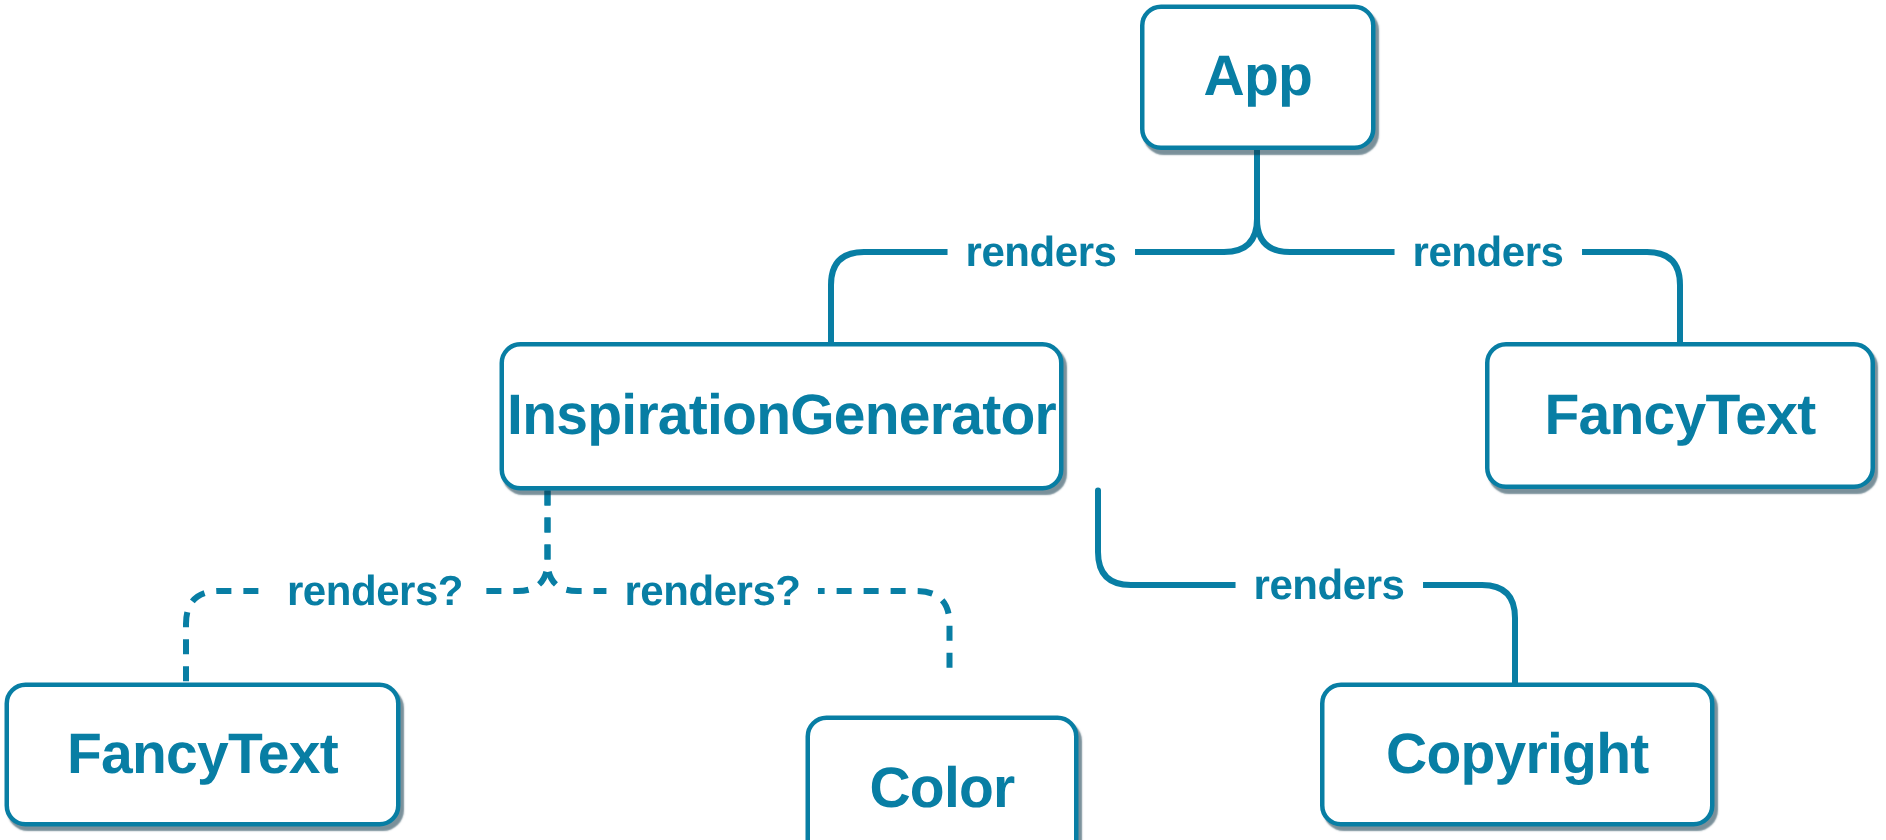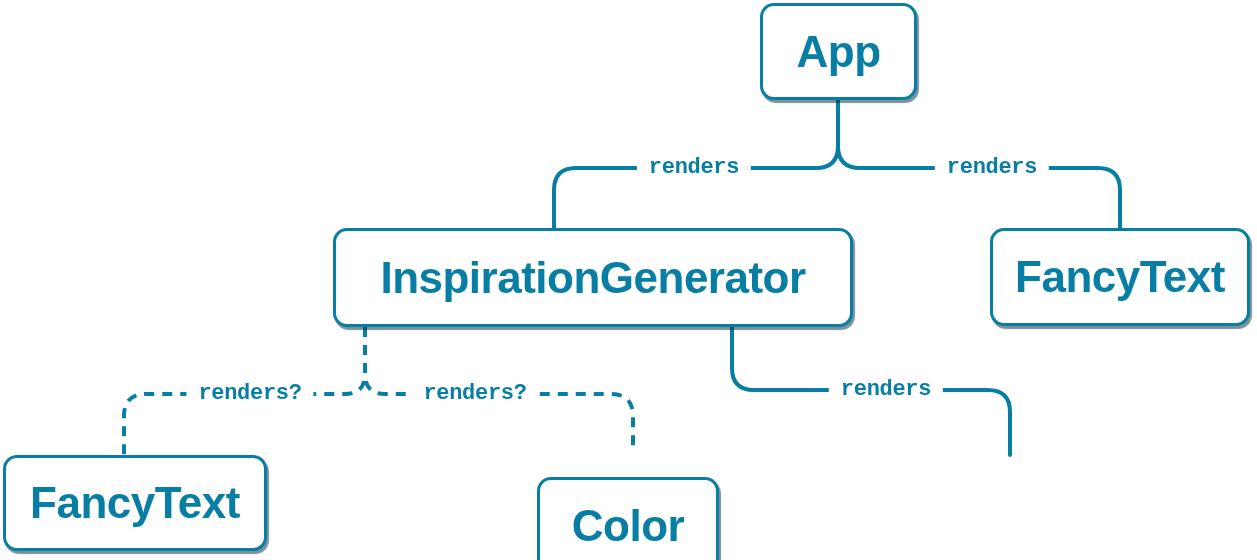--- a/index.html
+++ b/index.html
@@ -37,47 +37,46 @@
   .edges path.dashed {
     stroke-dasharray: 10 8;
     stroke-linecap: butt;
   }
   .edge-label {
     position: absolute;
     z-index: 2;
     transform: translate(-50%, -50%);
     background: var(--background);
     color: var(--accent);
-    font-size: 22px;
+    font-size: 28px;
     font-weight: 700;
     letter-spacing: -0.3px;
     padding: 0 12px;
     white-space: nowrap;
     line-height: 1;
-    font-family: Liberation Mono, monospace;
   }
   .node {
     position: absolute;
     z-index: 3;
     display: flex;
     align-items: center;
     justify-content: center;
     background: var(--node-fill);
     border: 3px solid var(--accent);
     border-radius: 14px;
     box-shadow: 2px 3px 1px var(--shadow);
     color: var(--accent);
-    font-size: 44px;
+    font-size: 38px;
     font-weight: 600;
     letter-spacing: -0.5px;
     white-space: nowrap;
     box-sizing: border-box;
   }
   .node-app               { left: 760px; top: 3px;   width: 157px; height: 97px; }
-  .node-inspiration-gen   { left: 333px; top: 228px; width: 520px; height: 99px; }
+  .node-inspiration-gen   { left: 333px; top: 228px; width: 376px; height: 99px; }
   .node-fancy-text-top    { left: 990px; top: 228px; width: 260px; height: 98px; }
   .node-fancy-text-bottom { left: 3px;   top: 455px; width: 264px; height: 96px; }
   .node-color             { left: 537px; top: 477px; width: 182px; height: 98px; }
   .node-copyright         { left: 880px; top: 455px; width: 263px; height: 96px; }
   .label-renders-left     { left: 694px; top: 168px; }
   .label-renders-right    { left: 992px; top: 168px; }
   .label-renders-q-left   { left: 250px; top: 394px; }
   .label-renders-q-right  { left: 475px; top: 394px; }
   .label-renders-copy     { left: 886px; top: 390px; }
 </style>
@@ -113,14 +112,17 @@
   </div>
 
   <div class="node node-fancy-text-bottom">
     <span>FancyText</span>
   </div>
 
   <div class="node node-color">
     <span>Color</span>
   </div>
 
+  <div class="node node-copyright">
+    <span>Copyright</span>
+  </div>
 
 </div>
 
 </body></html>

